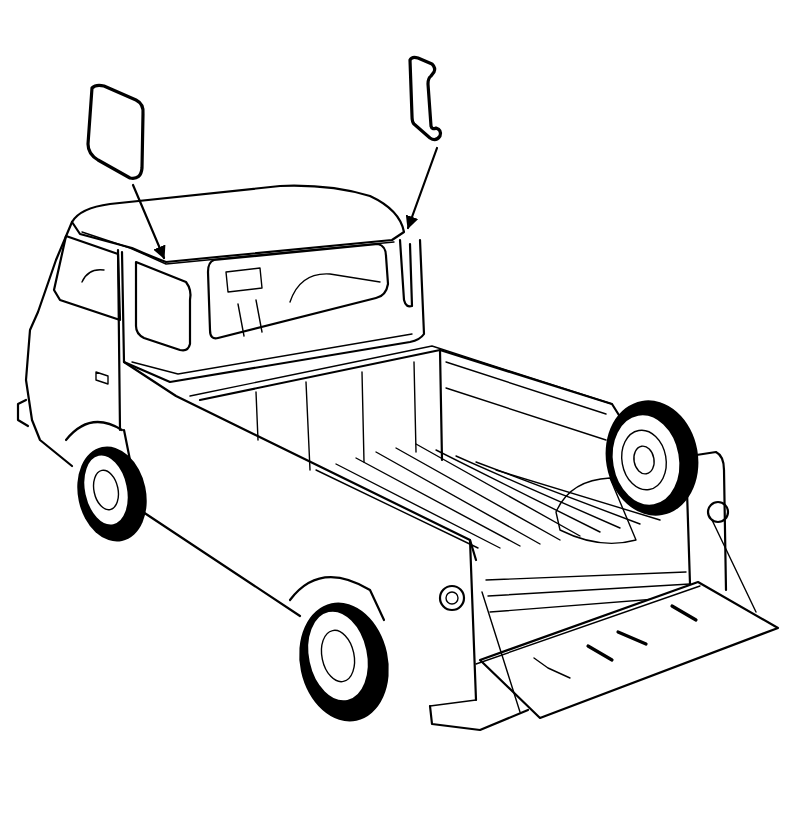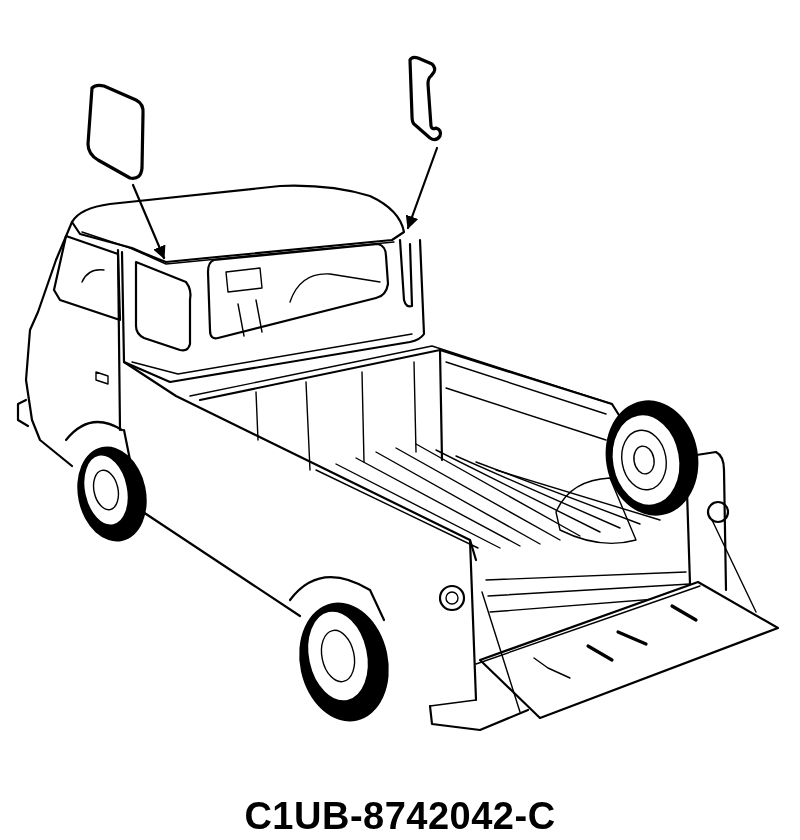--- a/index.html
+++ b/index.html
@@ -140,14 +140,13 @@
     <ellipse class="lt" cx="338" cy="656" rx="16" ry="26" transform="rotate(-12 338 656)"></ellipse>
     <path class="ln" d="M290,600 Q320,560 370,590 L384,620"></path>
   </g>
 
   <g>
     <path class="ln" d="M430,706 L432,724 L480,730 L528,710"></path>
     <path class="lt" d="M430,706 L476,700"></path>
   </g>
 </svg>
 
-<div class="caption">C1UB-8742042-C</div>
 </div>
 
 </body></html>

